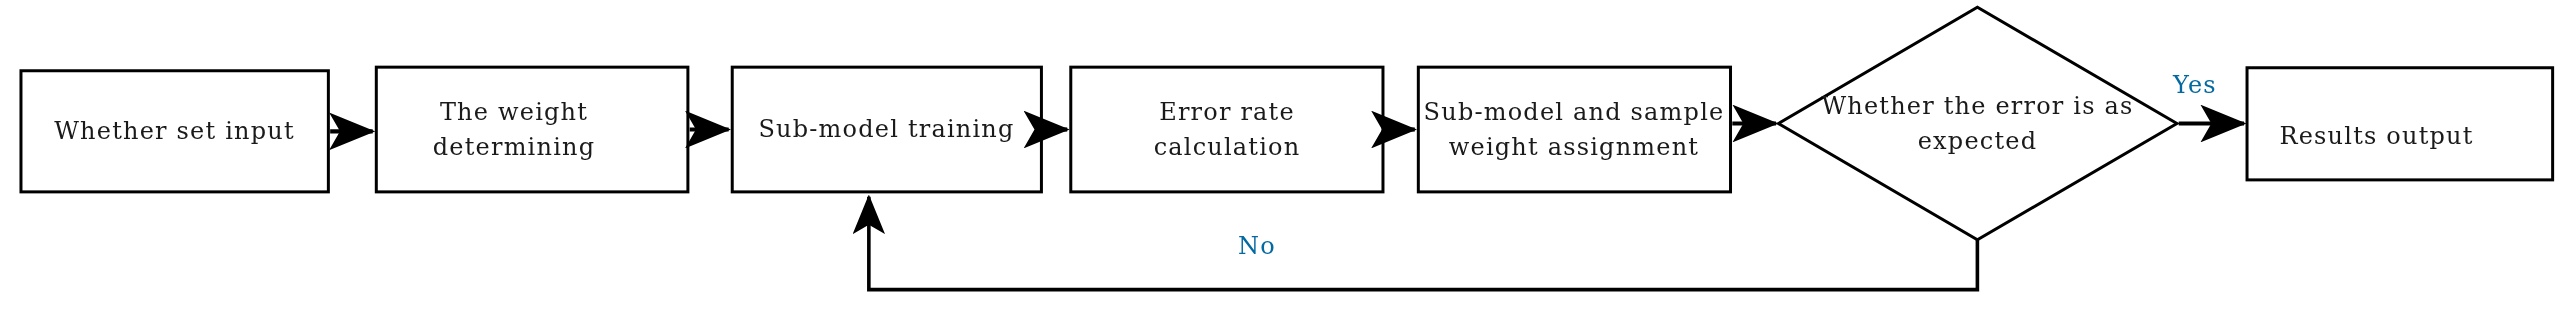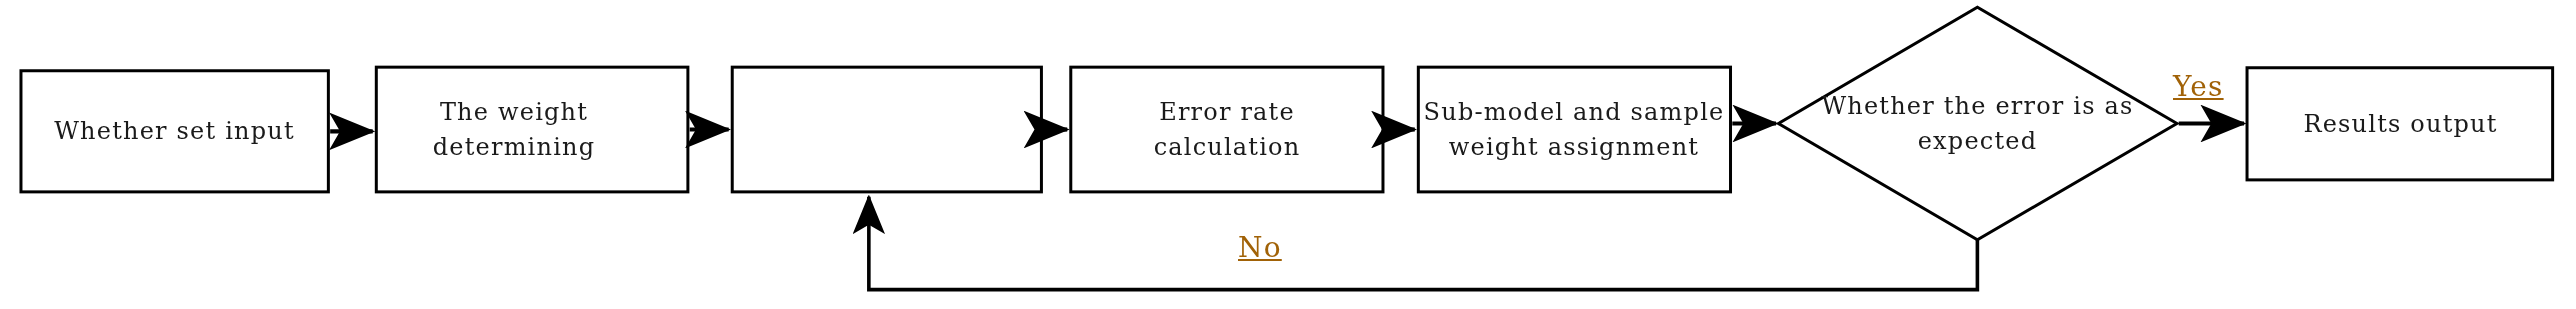--- a/index.html
+++ b/index.html
@@ -35,28 +35,27 @@
     color: #1a1a1a;
     font-family: "DejaVu Serif", serif;
     font-size: 24px;
     line-height: 1.45;
     letter-spacing: 1.2px;
     white-space: pre-line;
     pointer-events: none;
   }
   .edge-label {
     position: absolute;
-    color: #a16207;
+    color: #0369a1;
     font-family: "DejaVu Serif", serif;
-    font-size: 28px;
+    font-size: 24px;
     letter-spacing: 1.2px;
     line-height: 1;
     white-space: nowrap;
     pointer-events: none;
-    text-decoration: underline;
   }
   .hit-area {
     position: absolute;
   }
 </style>
 </head>
 <body>
 
 <div id="canvas">
 
@@ -97,31 +96,32 @@
     <line x1="3636" y1="206" x2="3745" y2="206" stroke="#000000" stroke-width="7" marker-end="url(#arrow)"></line>
 
     <path d="M3300,400 L3300,483 L1450,483 L1450,328" fill="none" stroke="#000000" stroke-width="6" marker-end="url(#arrow-up)"></path>
   </svg>
 
   <div class="node-label" style="left:21px; top:71px; width:307px; height:121px;">Whether set input</div>
 
   <div class="node-label" style="left:376px; top:67px; width:276px; height:125px;">The weight
 determining</div>
 
+  <div class="node-label" style="left:732px; top:67px; width:309px; height:125px;">Sub-model training</div>
 
   <div class="node-label" style="left:1071px; top:67px; width:312px; height:125px;">Error rate
 calculation</div>
 
   <div class="node-label" style="left:1756px; top:67px; width:443px; height:114px;">Whether the error is as
 expected</div>
 
   <div class="node-label" style="left:1415px; top:67px; width:318px; height:125px;">Sub-model and sample
 weight assignment</div>
 
-  <div class="node-label" style="left:2247px; top:68px; width:259px; height:112px;margin-left:24px;">Results output</div>
+  <div class="node-label" style="left:2247px; top:80px; width:259px; height:112px;">Results output</div>
 
   <div class="edge-label" style="left:2173px; top:73px;">Yes</div>
 
   <div class="edge-label" style="left:1238px; top:234px;">No</div>
 
   <div class="hit-area" style="left:21px; top:71px; width:307px; height:121px;"></div>
   <div class="hit-area" style="left:376px; top:67px; width:312px; height:125px;"></div>
   <div class="hit-area" style="left:732px; top:67px; width:309px; height:125px;"></div>
   <div class="hit-area" style="left:1071px; top:67px; width:312px; height:125px;"></div>
   <div class="hit-area" style="left:1418px; top:67px; width:312px; height:125px;"></div>

